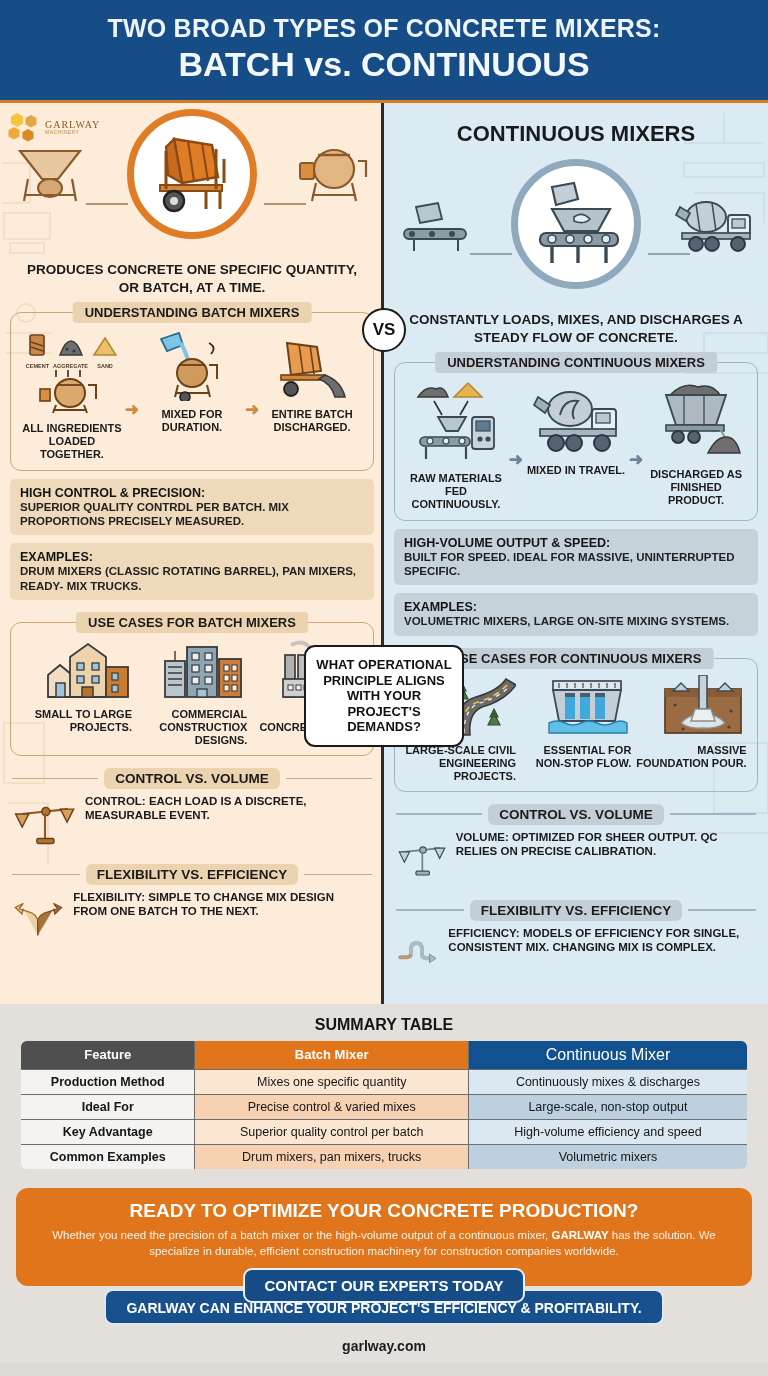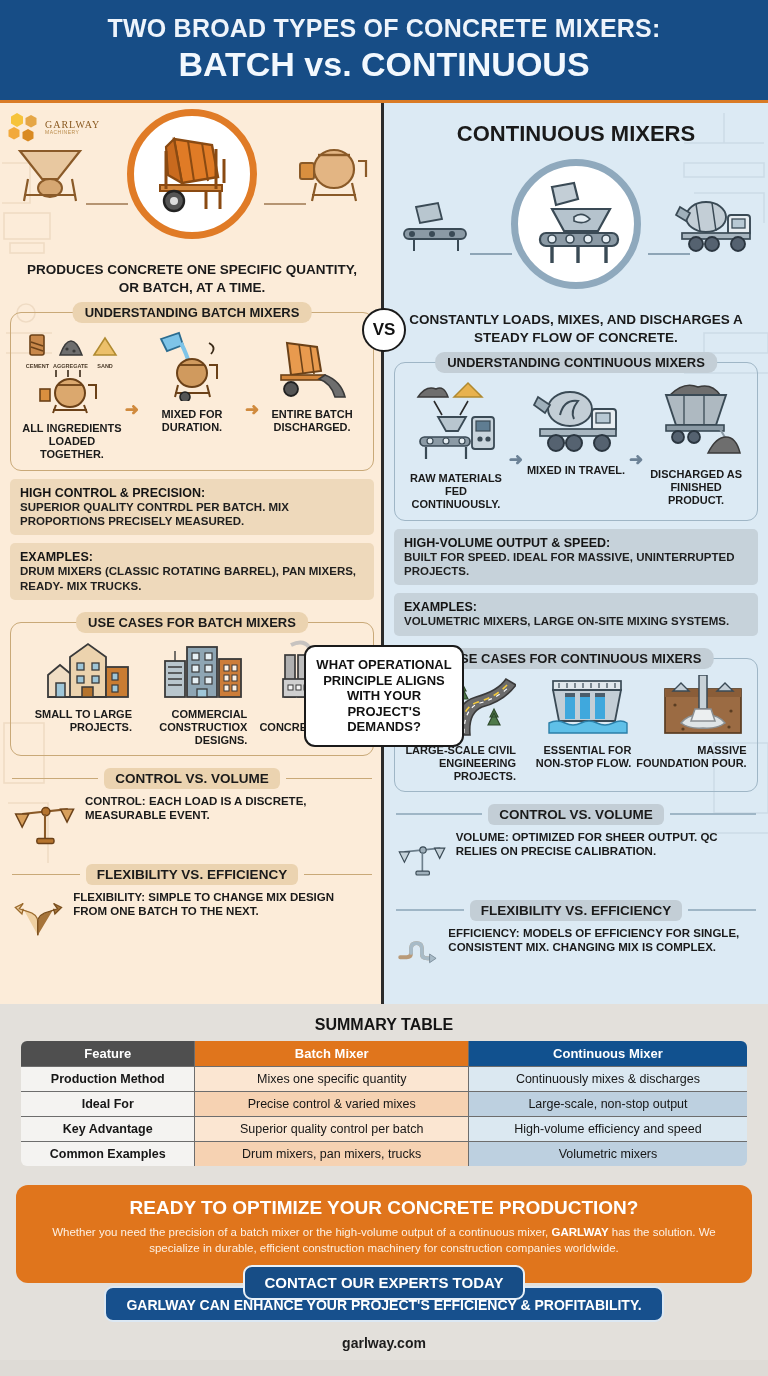--- a/index.html
+++ b/index.html
@@ -78,21 +78,21 @@
   }
 
   
   .panel {
     margin:4px 10px 0; border:1.6px solid #c9a978; border-radius:11px;
     position:relative; padding:16px 8px 8px; z-index:2;
   }
   .col.right .panel { border-color:#9fb6c6; }
   .pill {
     position:absolute; top:-11px; left:50%; transform:translateX(-50%);
-    background:#ebd3b0; padding:3px 12px; border-radius:9px;
+    background:#ebd3b0; padding:3px 12px; border-radius:4px;
     font-size:13px; font-weight:bold; color:#1a1a1a; white-space:nowrap;
   }
   .col.right .pill { background:#c3ced6; }
 
   
   .steps { display:flex; align-items:flex-start; justify-content:space-around; }
   .step { width:31%; text-align:center; }
   .step-label { font-size:11px; font-weight:bold; color:#1a1a1a; line-height:1.2; margin-top:3px; }
   .arrow-sm { align-self:center; margin-top:28px; font-size:17px; color:#d08a3d; font-weight:bold; }
   .col.right .arrow-sm { color:#6c8296; }
@@ -133,21 +133,21 @@
   .divsec-body { display:flex; align-items:flex-start; gap:9px; padding:5px 2px 0; }
   .divsec-body .tt { font-size:11.5px; font-weight:bold; color:#1a1a1a; line-height:1.25; }
 
   
   .summary { background:#e3e0db; padding:12px 20px 10px; position:relative; }
   .summary-title { text-align:center; font-size:16px; font-weight:bold; color:#141414; margin-bottom:6px; }
   table { width:100%; border-collapse:collapse; border:1.6px solid #3a3a3a; border-radius:7px; overflow:hidden; }
   th, td { border:1px solid #6d6d6d; padding:5px 4px; text-align:center; font-size:12.5px; color:#161616; }
   th.feat { background:#4f4f4f; color:#fff; font-weight:bold; font-size:13px; }
   th.bm   { background:#e0751c; color:#fff; font-weight:bold; font-size:13px; }
-  th.cm   { background:#11518f; color:#fff; font-weight:bold; font-size:13px; }
+  th.cm   { background:#11518f; color:#fff; font-weight:normal; font-size:16px; }
   td.rowh { background:#f4f3f1; font-weight:bold; width:24%; }
   td.b1 { background:#fbe6d2; } td.b2 { background:#f6d2b2; }
   td.c1 { background:#dbe8f1; } td.c2 { background:#bdd0e0; }
 
   
   .cta-wrap { padding:8px 16px 6px; background:#e3e0db; position:relative; }
   .cta {
     background:#e0751c; border-radius:12px; padding:12px 22px 26px; text-align:center;
   }
   .cta-h { color:#fff; font-size:19px; font-weight:bold; }
@@ -519,21 +519,21 @@
               <path d="M70 50 L76 60" stroke="#8b9aa5" stroke-width="2"></path>
               <path d="M58 74 Q66 58 76 58 Q86 58 90 74 Z" fill="#6e6e6e" stroke="#3a3a3a" stroke-width="1.5"></path>
             </svg>
             <div class="step-label">DISCHARGED AS FINISHED PRODUCT.</div>
           </div>
         </div>
       </div>
 
       <div class="featblock">
         <div class="ft">HIGH-VOLUME OUTPUT &amp; SPEED:</div>
-        <div class="fb">BUILT FOR SPEED. IDEAL FOR MASSIVE, UNINTERRUPTED PROJECTS.</div>
+        <div class="fb">BUILT FOR SPEED. IDEAL FOR MASSIVE, UNINTERRUPTED SPECIFIC.</div>
       </div>
       <div class="featblock">
         <div class="ft">EXAMPLES:</div>
         <div class="fb">VOLUMETRIC MIXERS, LARGE ON-SITE MIXING SYSTEMS.</div>
       </div>
 
       <div class="panel" style="margin-top:22px;">
         <div class="pill">USE CASES FOR CONTINUOUS MIXERS</div>
         <div class="ucases">
           <div class="ucase">

